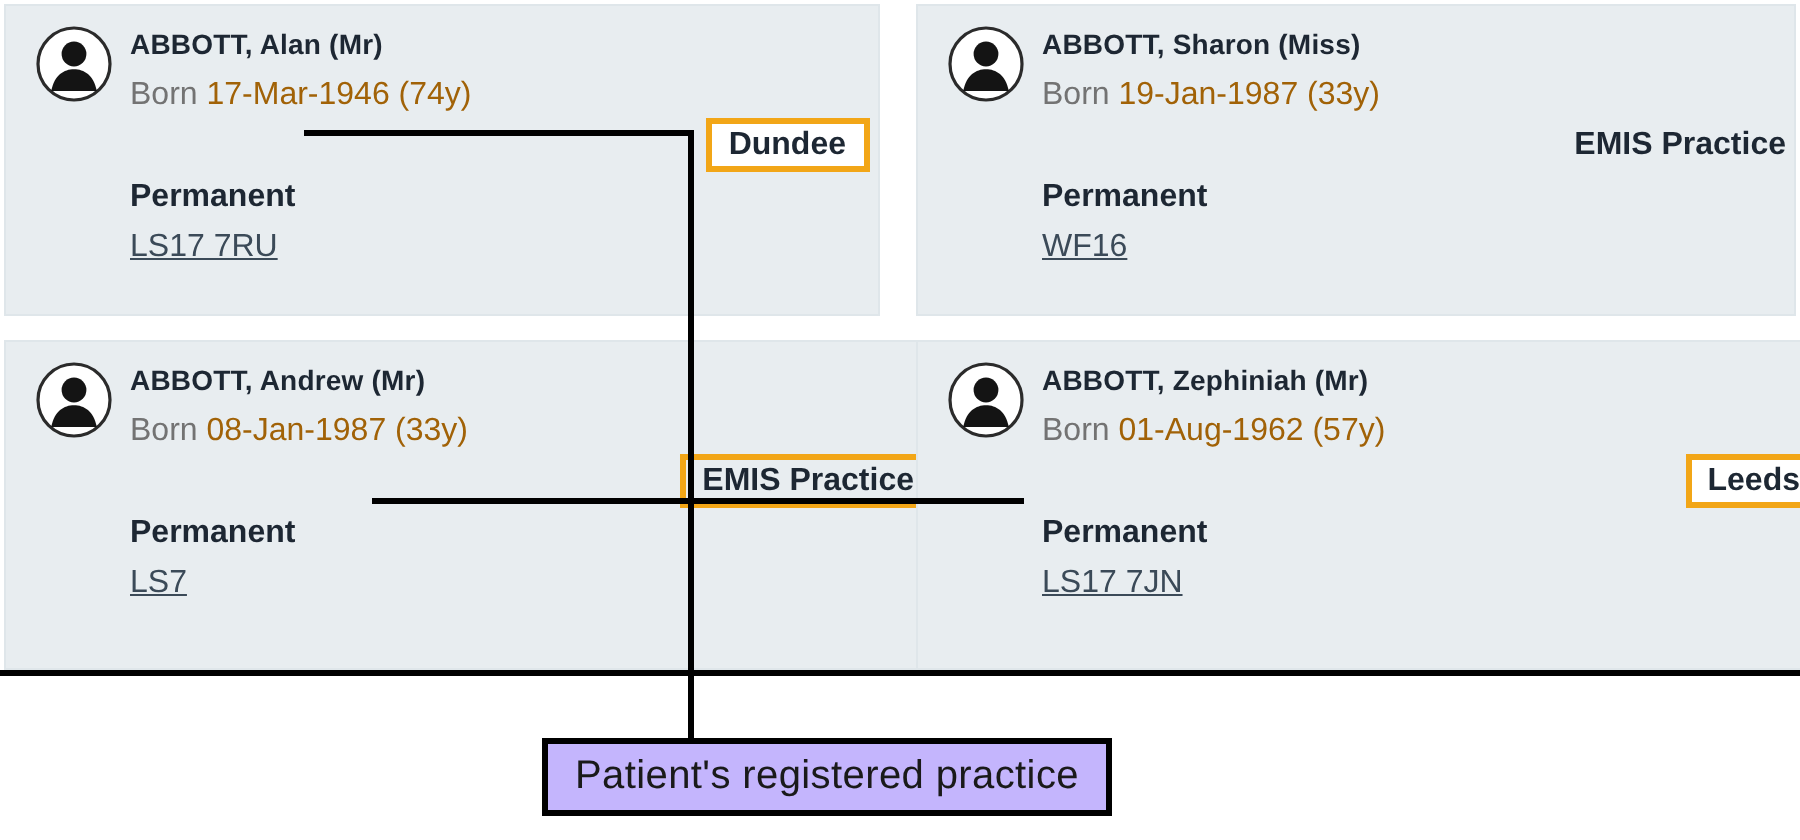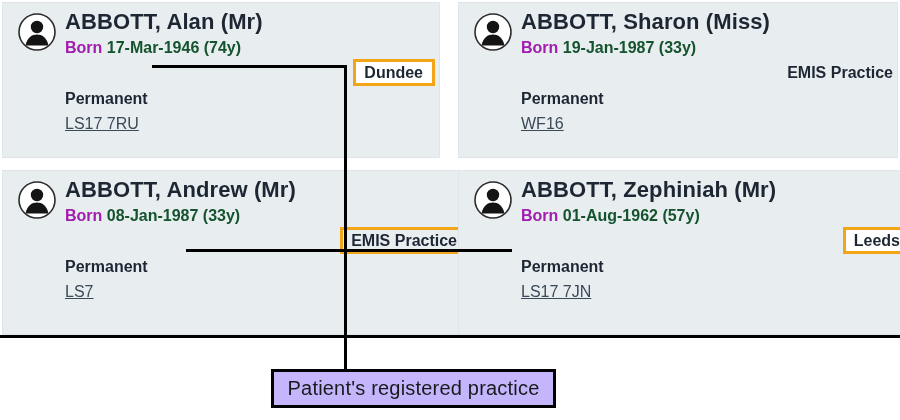--- a/index.html
+++ b/index.html
@@ -62,39 +62,39 @@
   }
 
   .row {
     height: 25px;
     line-height: 25px;
     white-space: nowrap;
     color: #1d2733;
   }
 
   .name-row {
-    font-size: 22px;
+    font-size: 14px;
     font-weight: bold;
     letter-spacing: 0.1px;
     height: 26px;
     line-height: 26px;
   }
 
   .born-row {
     font-size: 16px;
     height: 25px;
     line-height: 25px;
   }
   .born-label {
-    font-weight: bold;
-    color: #a21caf;
+    font-weight: normal;
+    color: #737373;
   }
   .born-value {
-    font-weight: bold;
-    color: #14532d;
+    font-weight: normal;
+    color: #a16207;
   }
 
   .practice-row {
     font-size: 16px;
     font-weight: bold;
     height: 26px;
     line-height: 26px;
     position: relative;
     text-align: right;
   }

